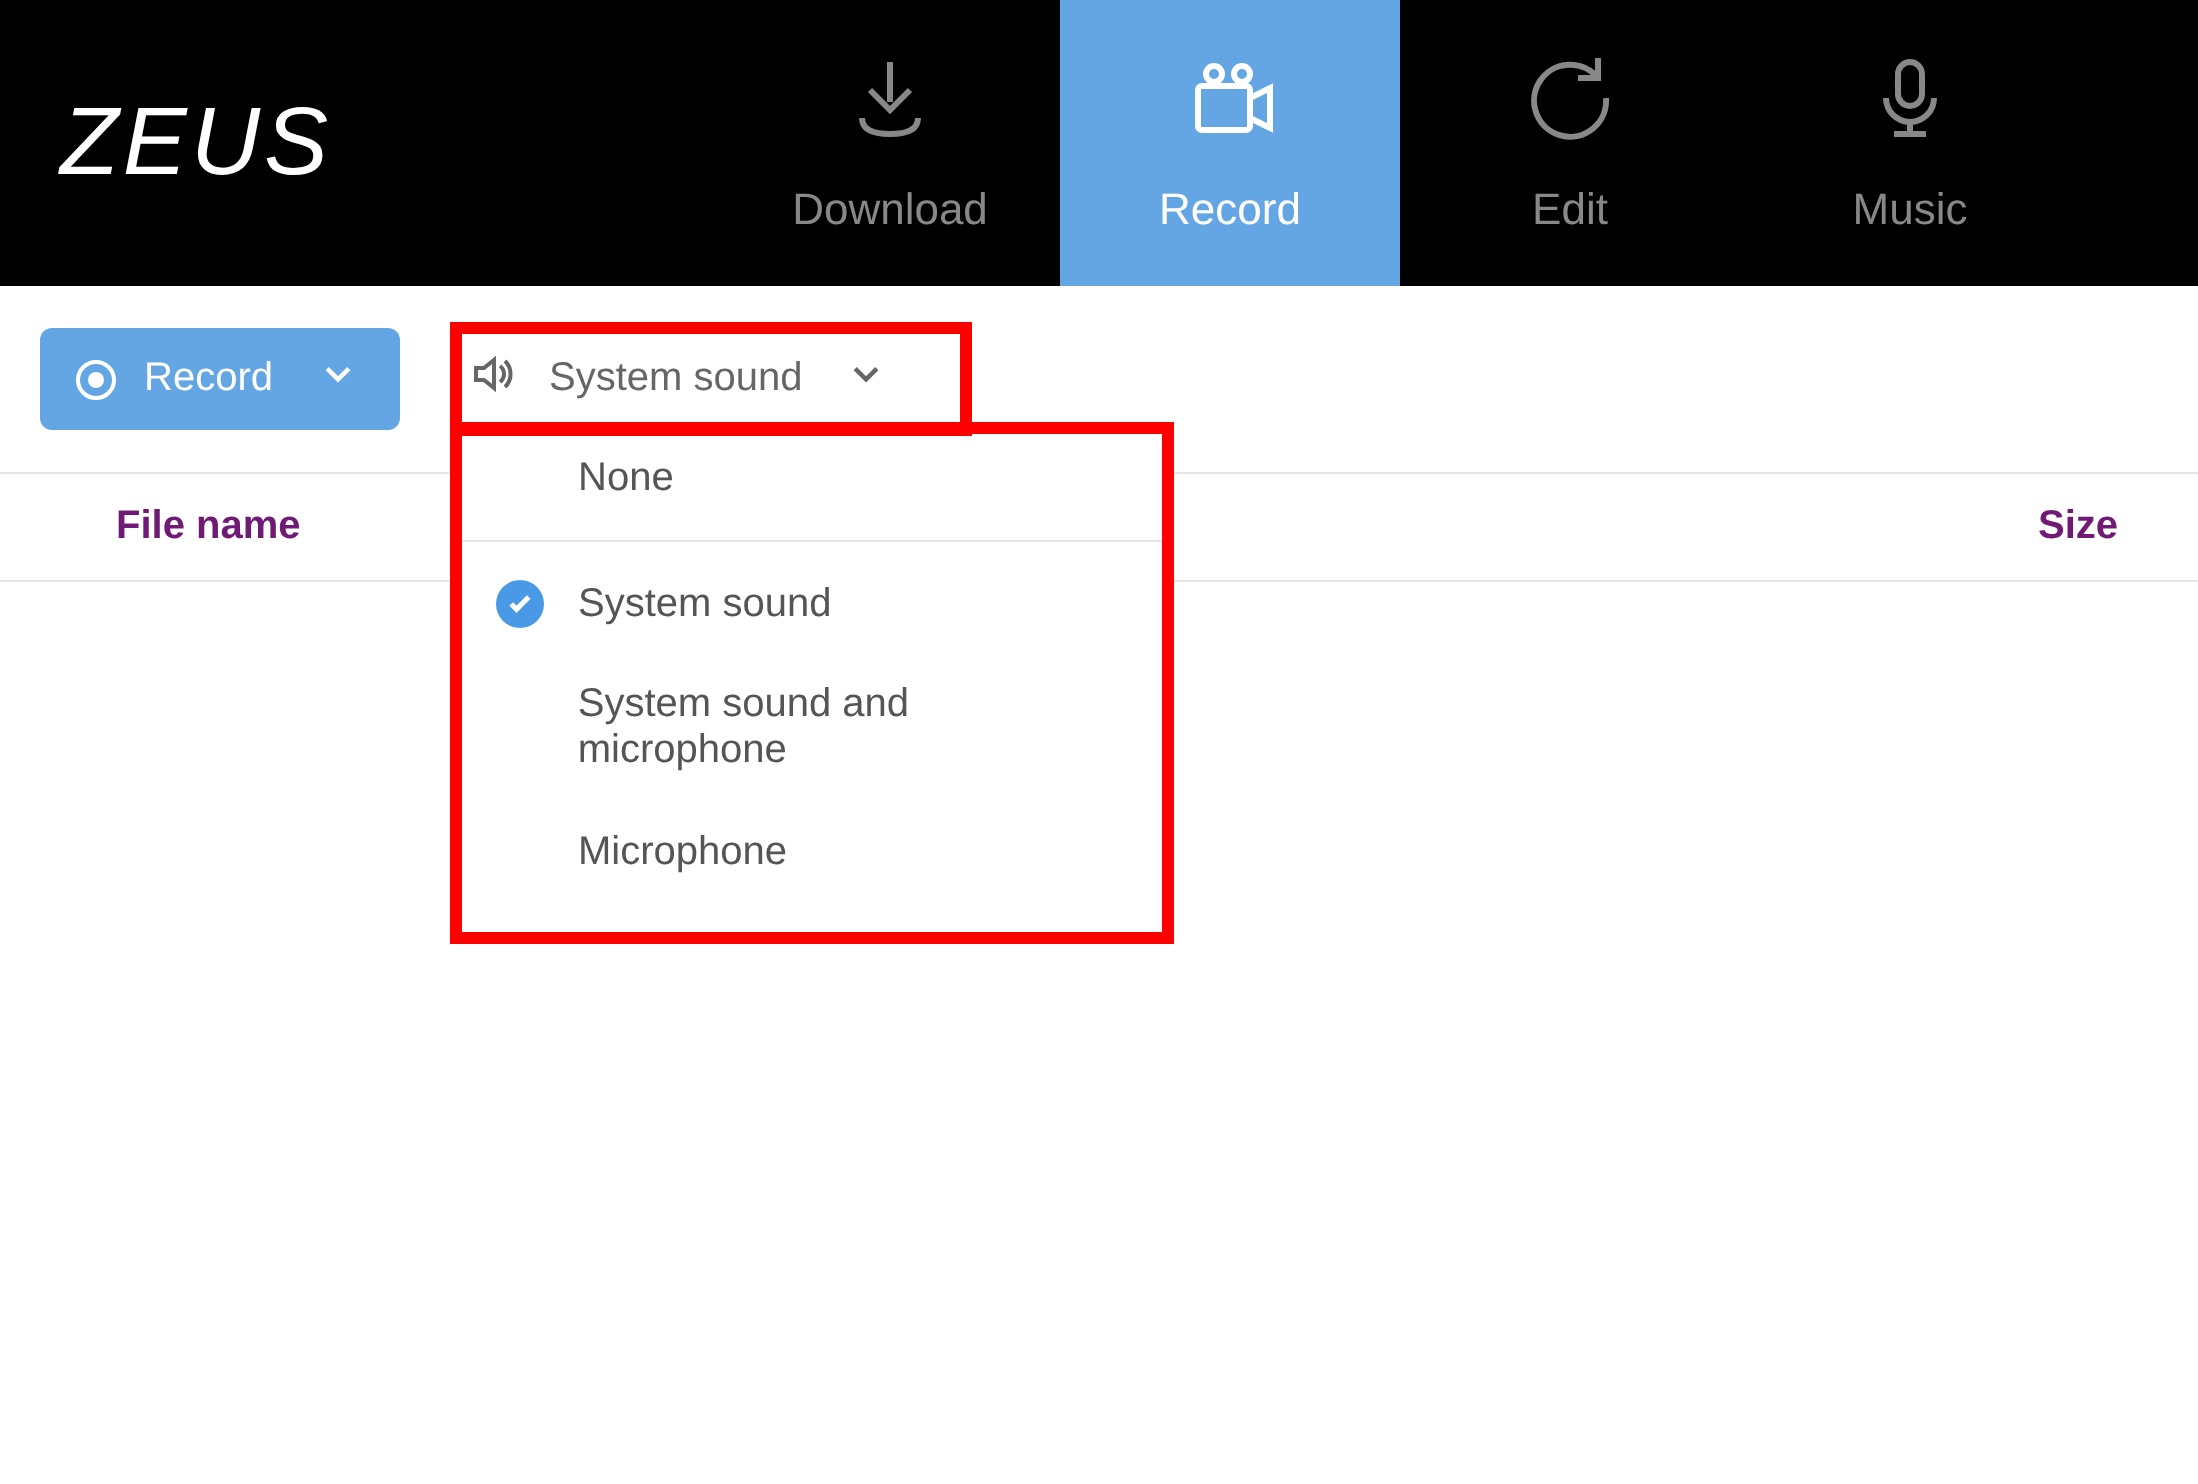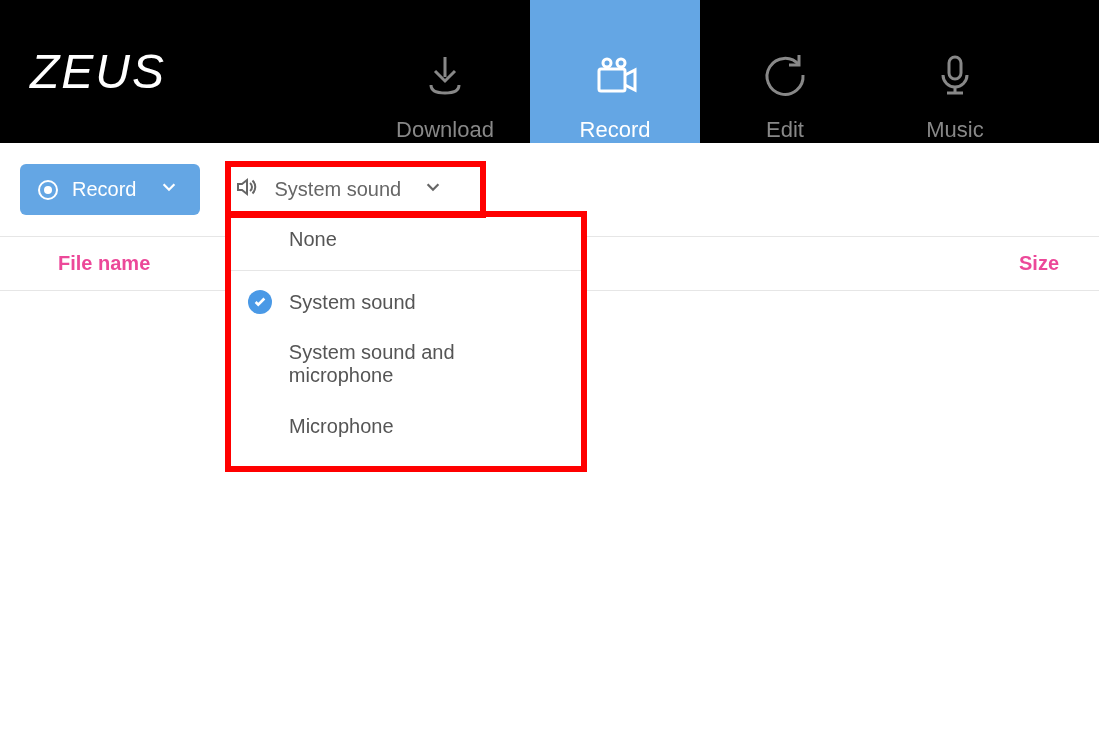--- a/index.html
+++ b/index.html
@@ -23,21 +23,21 @@
   }
   .tabs {
     display: flex;
     height: 100%;
   }
   .tab {
     width: 170px;
     display: flex;
     flex-direction: column;
     align-items: center;
-    justify-content: flex-end;
+    justify-content: center;
     color: #888;
     cursor: pointer;
     gap: 14px;
   }
   .tab.active {
     background: #64a6e4;
     color: #fff;
   }
   .tab svg { width: 48px; height: 48px; }
   .tab-label { font-size: 22px; }
@@ -134,21 +134,21 @@
   .check-icon svg { width:14px; height:14px; }
 
   .table-header {
     display: flex;
     align-items: center;
     height: 55px;
     background: #fff;
     border-top: 1px solid #e6e6e6;
     border-bottom: 1px solid #e6e6e6;
     padding: 0 20px 0 58px;
-    color: #ec4899;
+    color: #701a75;
     font-weight: 600;
     font-size: 20px;
   }
   .col-filename { flex: 1; }
   .col-size { width: 60px; text-align: left; padding-right: 0; }
 </style>
 </head>
 <body>
 
 <div class="header">

